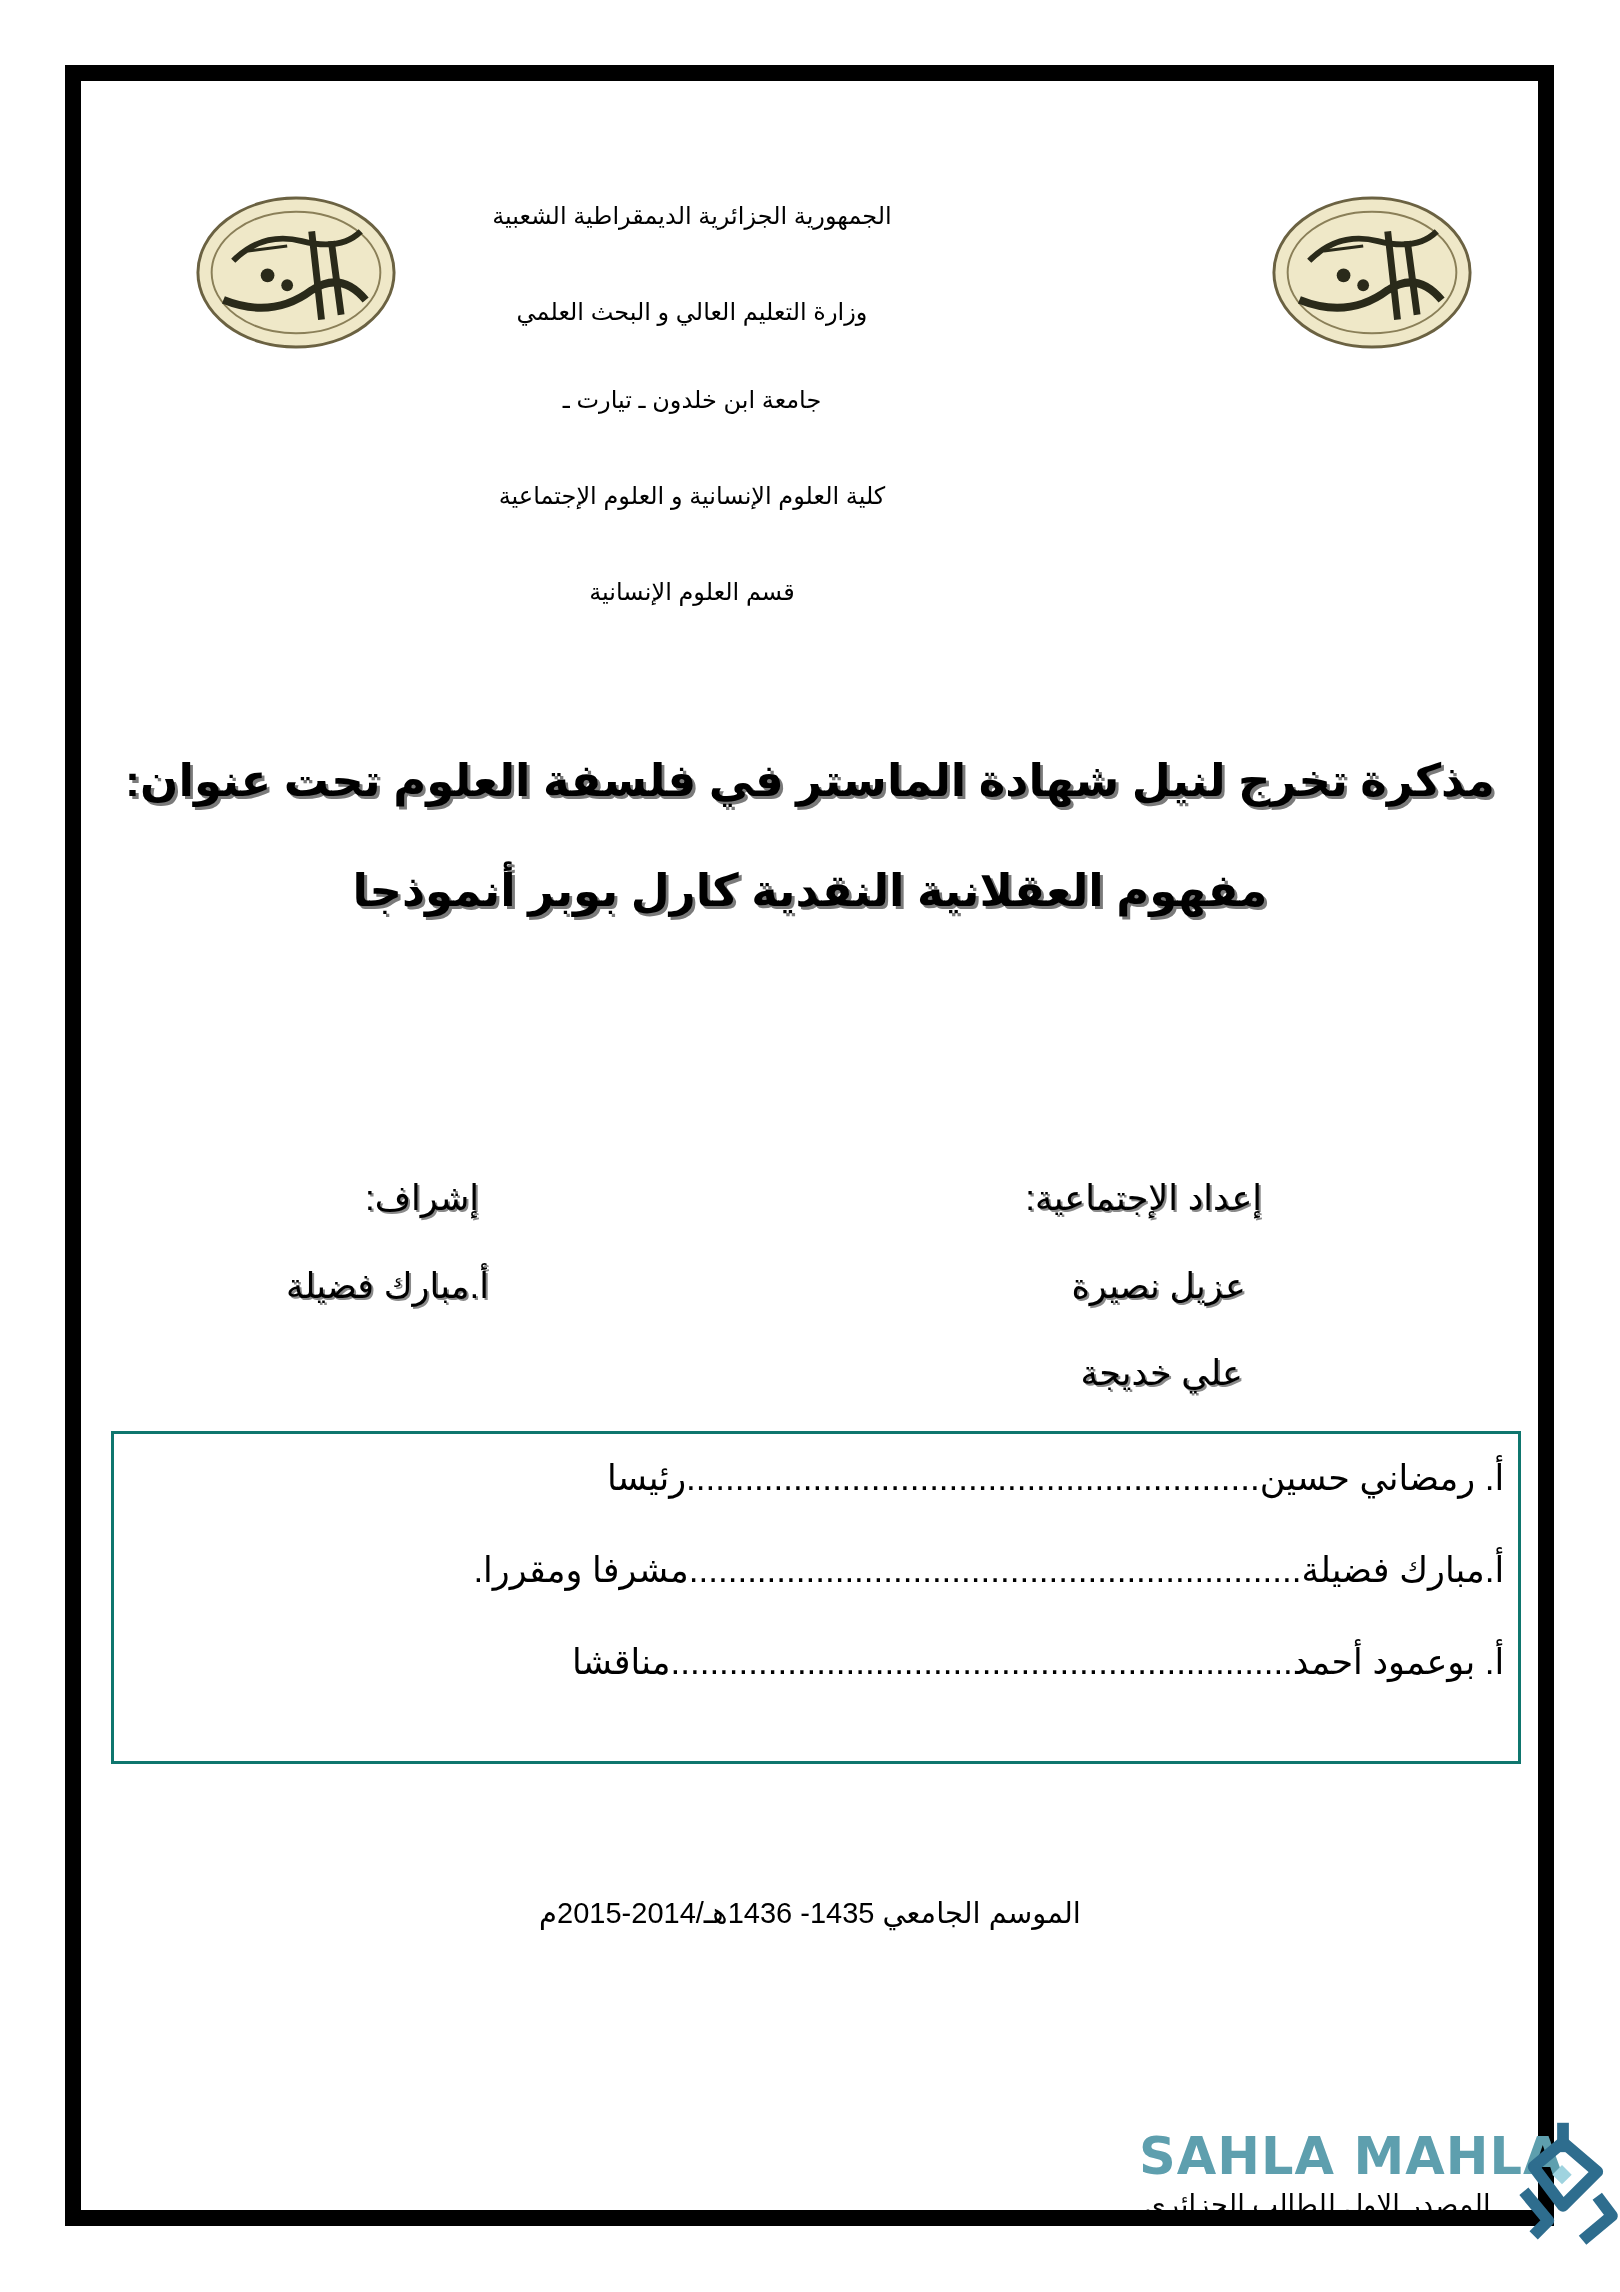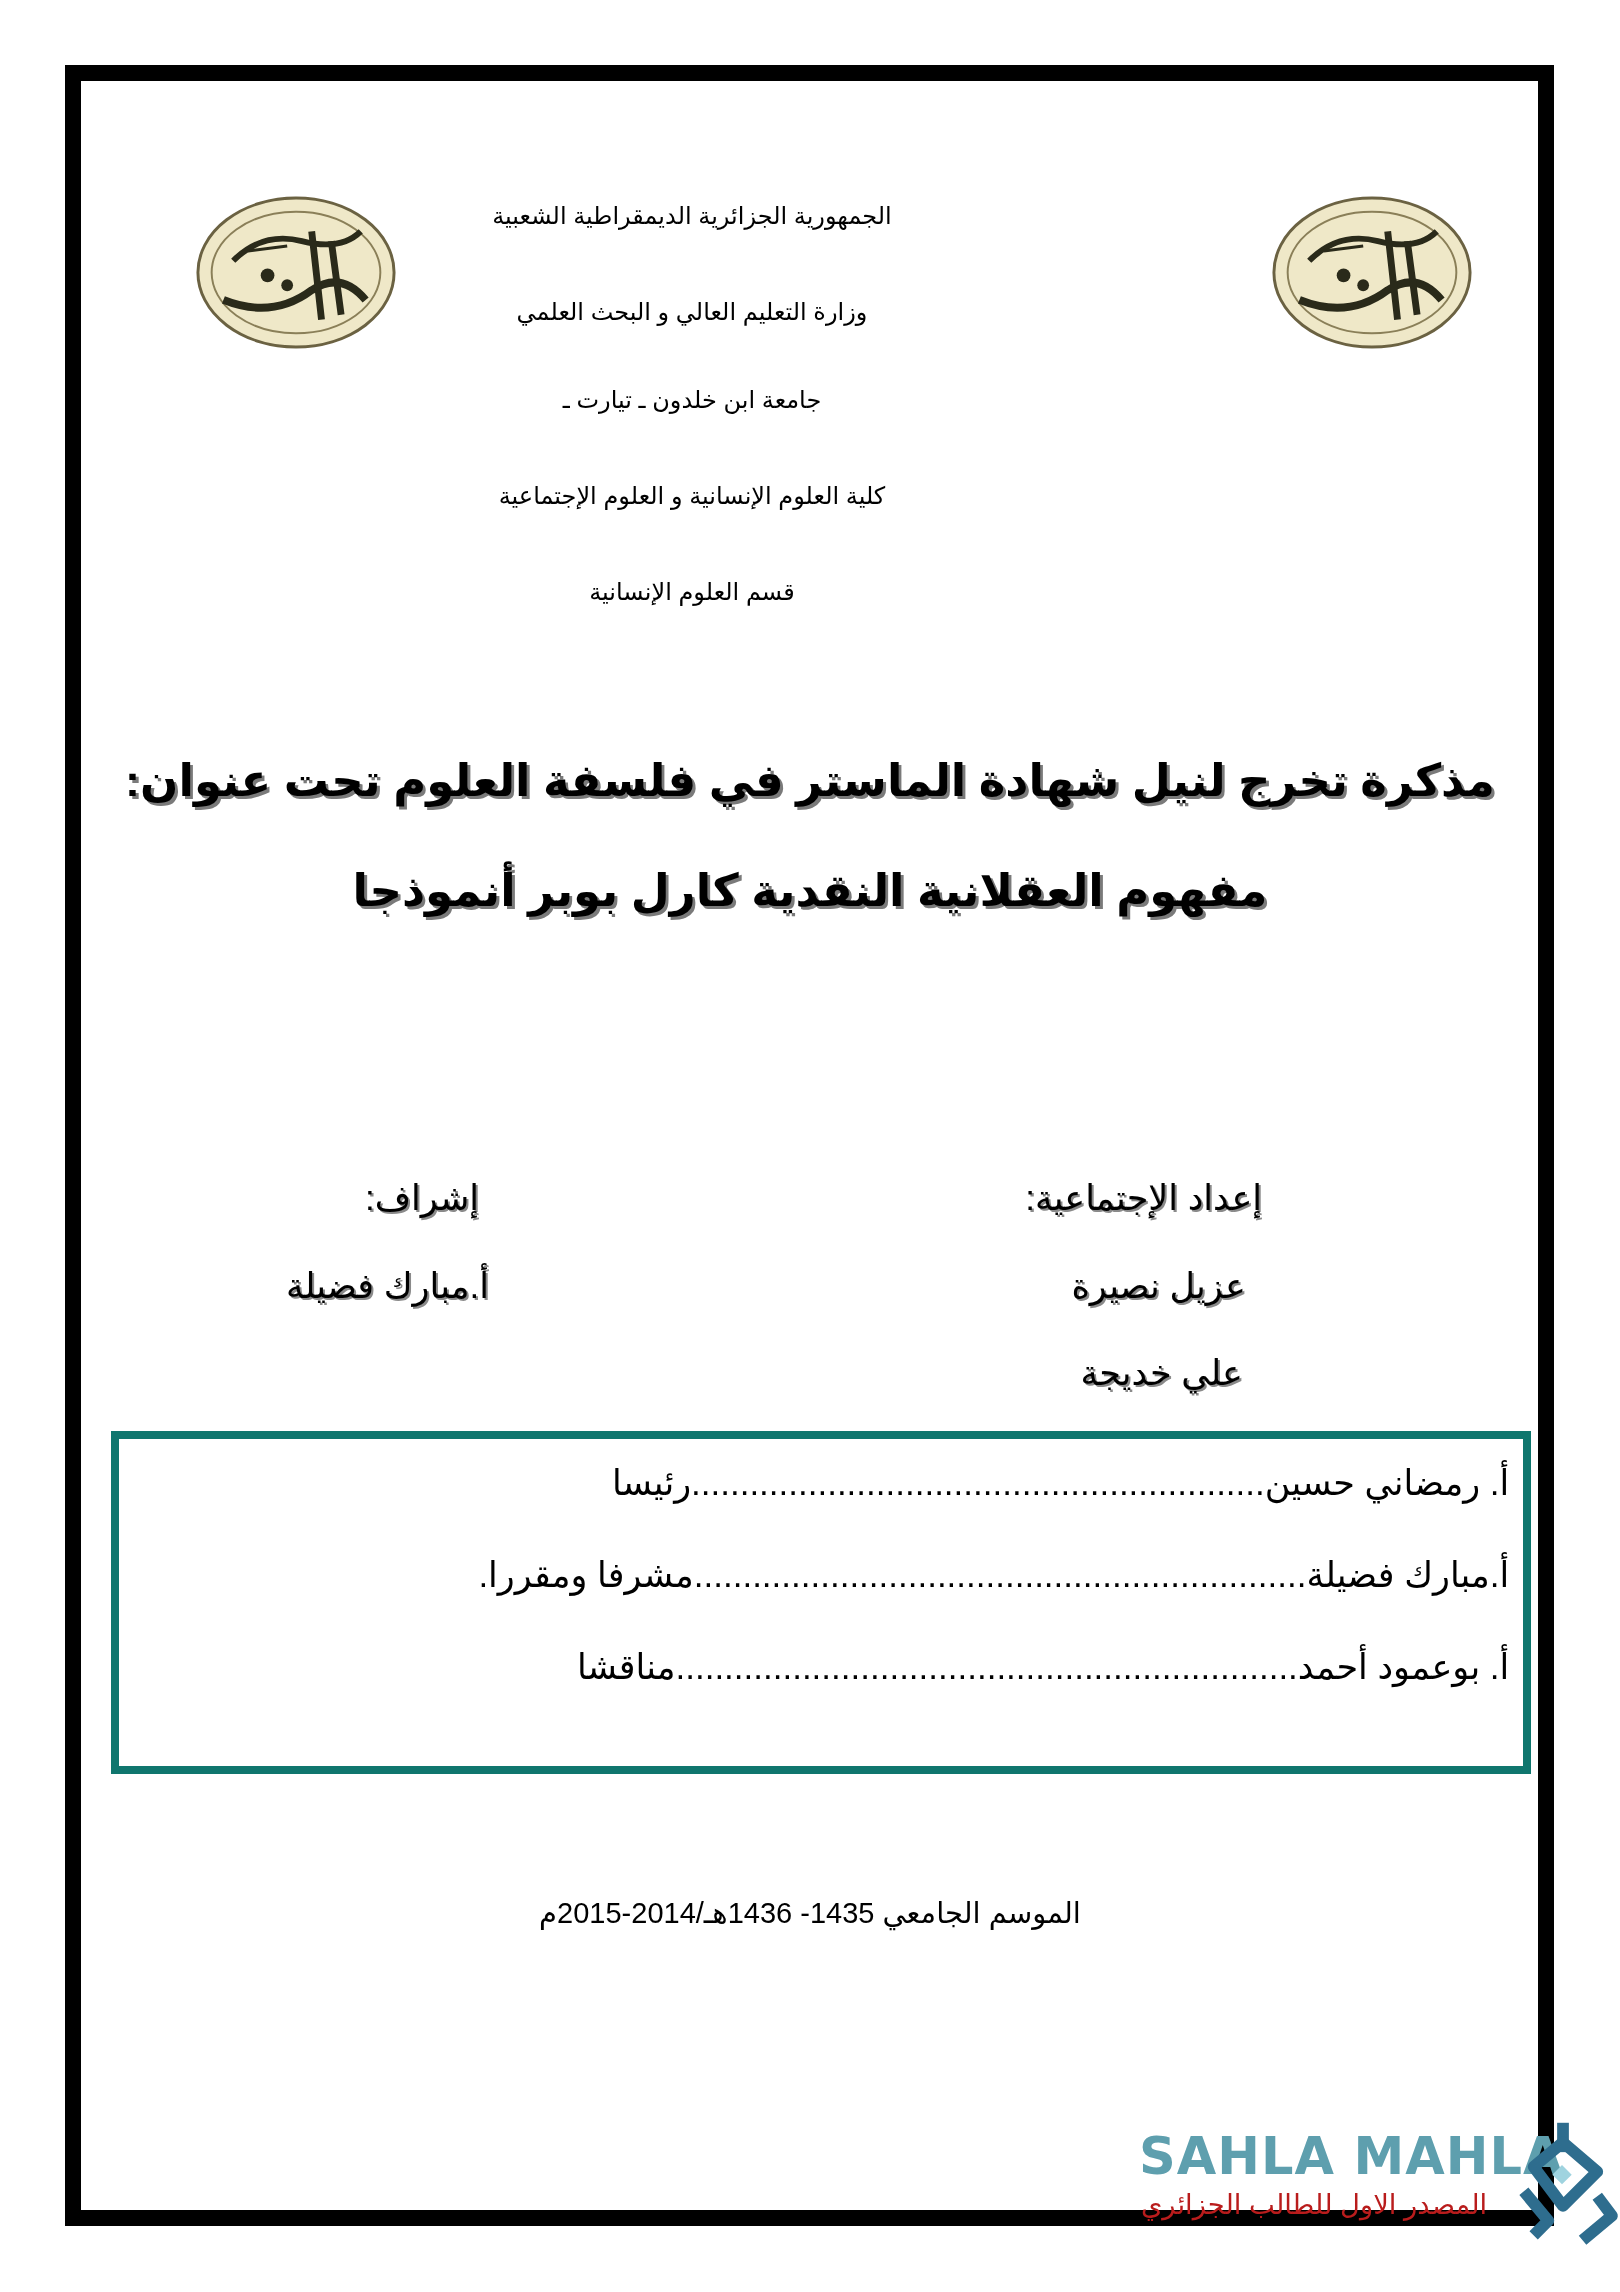--- a/index.html
+++ b/index.html
@@ -19,33 +19,33 @@
                  font-size: 24px; line-height: 43px; }
 
   .title-line { position: absolute; left: 0; width: 1620px; text-align: center;
                 font-size: 45px; font-weight: bold; line-height: 59px;
                 text-shadow: 2.9px 2.9px 0 #7a7a7a; }
 
   .label-bold { position: absolute; font-size: 35px; line-height: 43px;
                 text-shadow: 2px 2px 0 #8a8a8a; white-space: nowrap; }
 
   .committee-box { position: absolute; left: 111px; top: 1431px; width: 1404px; height: 327px;
-                   border: 8px solid #0f766e; }
+                   border: 3px solid #0f766e; }
   .committee-row { position: absolute; right: 13.7px; font-size: 35px; line-height: 43px;
                    white-space: nowrap; direction: rtl; unicode-bidi: isolate; }
   .dots { letter-spacing: 0px; }
 
   .season { position: absolute; left: 0; width: 1620px; text-align: center; font-size: 29px;
             line-height: 43px; top: 1892px; }
 
   .watermark { position: absolute; left: 1137px; top: 2107px; width: 480px; height: 137px; }
   .wm-en { position: absolute; left: 2px; top: 19.6px; font-size: 51px; font-weight: bold;
            color: #5e9fae; letter-spacing: 1px; font-family: "DejaVu Sans", sans-serif; }
-  .wm-ar { position: absolute; left: 3.9px; top: 82px; width: 353px; font-size: 27.4px; color: #b91c1c;
-           direction: rtl; text-align: left; white-space: nowrap; }
+  .wm-ar { position: absolute; left: 3.9px; top: 82px; width: 353px; font-size: 27.4px; color: #000000;
+           direction: rtl; text-align: center; white-space: nowrap; text-decoration: underline; }
   .wm-glyph { position: absolute; left: 367px; top: 5.9px; width: 118px; height: 137px; }
 </style>
 </head>
 <body>
 
 <div class="page-frame"></div>
 
 <div class="logo logo-left">
   <svg width="204" height="161" viewBox="0 0 208 164">
     <ellipse cx="104" cy="82" rx="100" ry="76" fill="#efe8c8" stroke="#6b6242" stroke-width="3"></ellipse>

